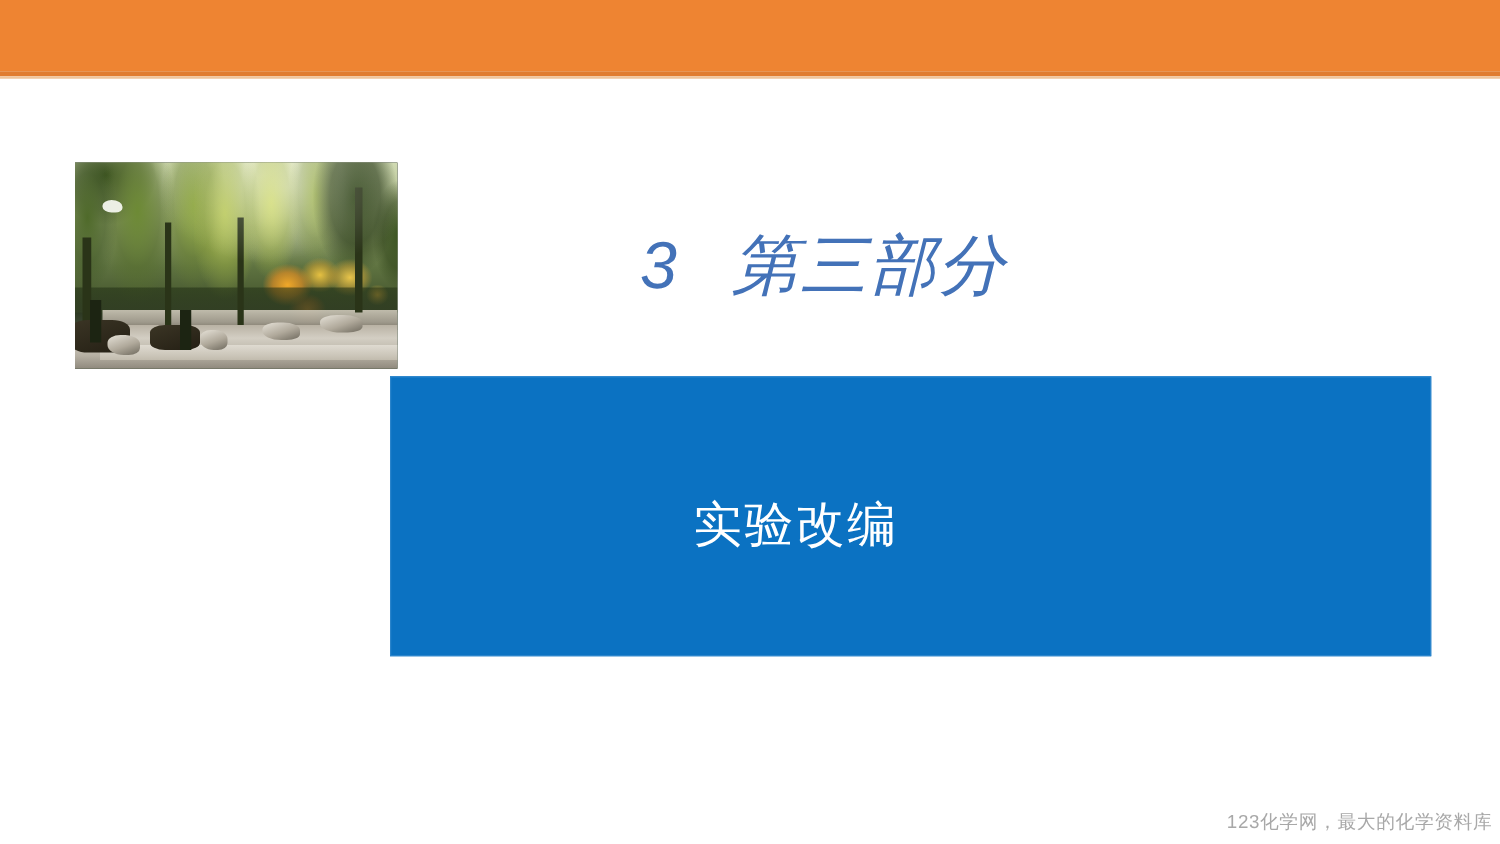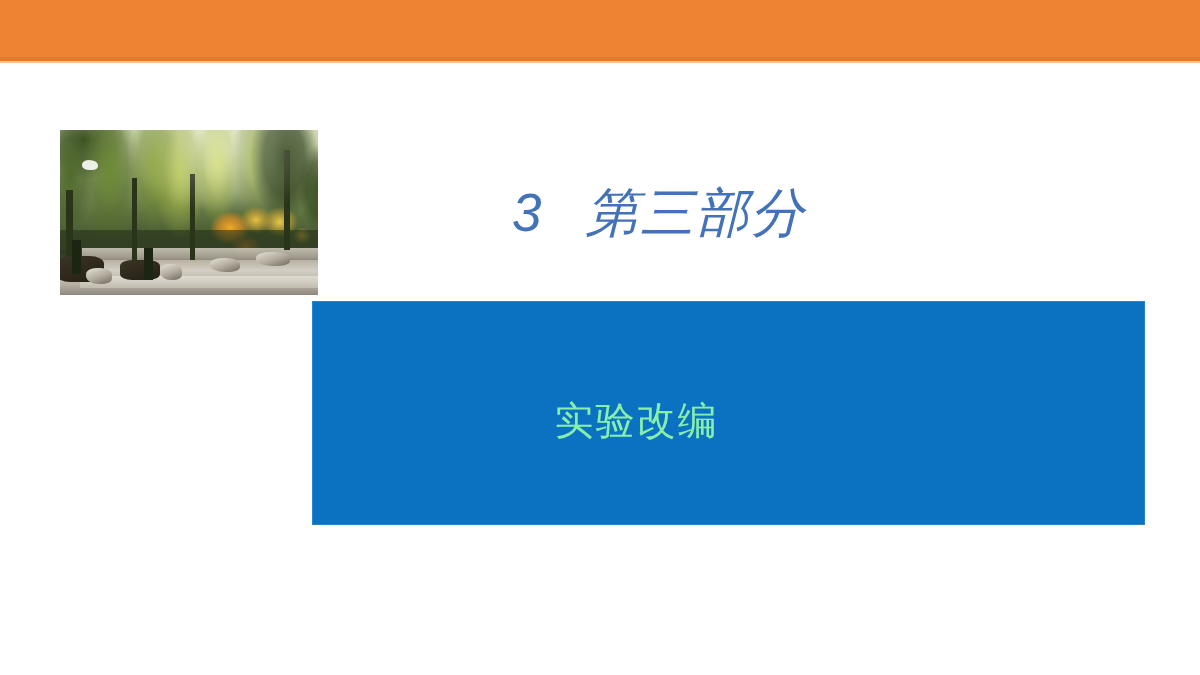--- a/index.html
+++ b/index.html
@@ -176,21 +176,21 @@
     width: 833px;
     height: 224px;
     background: #0b72c2;
     box-sizing: border-box;
     border: 1px solid #2a84cb;
     display: flex;
     align-items: center;
     justify-content: center;
   }
   #blue-block-text {
-    color: #86efac;
+    color: #ffffff;
     font-size: 39px;
     letter-spacing: 2px;
     line-height: 48px;
     transform: translate(-92px, -3px);
     white-space: nowrap;
     margin-top: 21px;
   }
 
   
   #watermark {
@@ -240,14 +240,15 @@
   </div>
 
   <div id="section-heading">
     <span id="section-number">3</span><span id="section-gap"></span><span id="section-title">第三部分</span>
   </div>
 
   <div id="blue-block">
     <div id="blue-block-text">实验改编</div>
   </div>
 
+  <div id="watermark">123化学网，最大的化学资料库</div>
 
 </div>
 
 </body></html>

